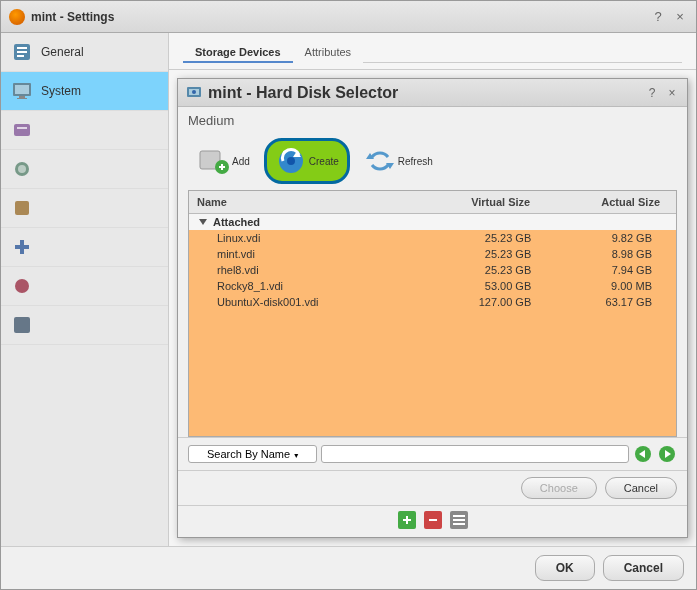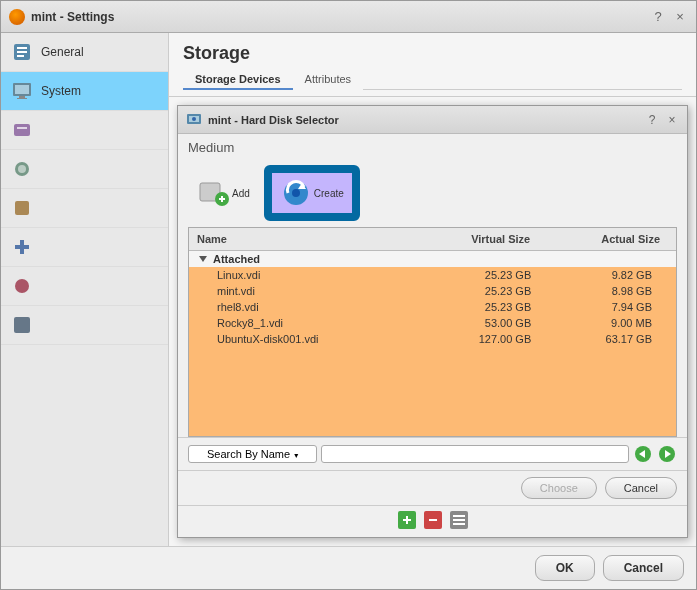--- a/index.html
+++ b/index.html
@@ -168,21 +168,21 @@
       height: 28px;
     }
 
     .dialog-titlebar-icon {
       width: 16px;
       height: 16px;
     }
 
     .dialog-titlebar-title {
       flex: 1;
-      font-size: 11px;
+      font-size: 16px;
       color: #333;
       font-weight: bold;
     }
 
     .dialog-titlebar-btn {
       width: 14px;
       height: 14px;
       display: flex;
       align-items: center;
       justify-content: center;
@@ -212,23 +212,23 @@
       flex-direction: row;
       align-items: center;
       padding: 4px 8px;
       cursor: pointer;
       border-radius: 4px;
       gap: 2px;
       border: 2px solid transparent;
     }
 
     .toolbar-btn.active-btn {
-      border: 8px solid #0369a1;
-      background: #c4b5fd;
-      border-radius: 6px;
+      border: 3px solid #0369a1;
+      background: #84cc16;
+      border-radius: 18px;
     }
 
     .toolbar-btn-icon {
       width: 32px;
       height: 32px;
       display: flex;
       align-items: center;
       justify-content: center;
     }
 
@@ -485,21 +485,20 @@
           <svg viewBox="0 0 20 20">
               <rect x="2" y="2" width="16" height="16" rx="2" fill="#667788"></rect>
             </svg>
         </div>
       </div>
     </div>
 
     <div class="content-area">
 
       <div class="storage-header">
-        <div class="storage-title">Storage</div>
         <div class="tab-bar">
           <div class="tab active">Storage Devices</div>
           <div class="tab">Attributes</div>
           <div class="tab-divider"></div>
         </div>
       </div>
 
       <div class="dialog-overlay">
 
         <div class="dialog-titlebar">
@@ -535,20 +534,31 @@
             <div class="toolbar-btn-icon">
               <svg width="32" height="32" viewBox="0 0 32 32">
                 <circle cx="16" cy="16" r="12" fill="#3388cc"></circle>
                 <path d="M8 16 A8 8 0 0 1 24 10" stroke="white" stroke-width="3" fill="none"></path>
                 <polygon points="22,6 26,12 18,12" fill="white"></polygon>
                 <circle cx="16" cy="16" r="4" fill="#1155aa"></circle>
               </svg>
             </div>
             <span class="toolbar-btn-label">Create</span>
           </div>
+          <div class="toolbar-btn">
+            <div class="toolbar-btn-icon">
+              <svg width="32" height="32" viewBox="0 0 32 32">
+                <path d="M8 12 A10 10 0 0 1 24 12" stroke="#5599cc" stroke-width="3" fill="none"></path>
+                <polygon points="6,8 10,14 2,14" fill="#5599cc"></polygon>
+                <path d="M24 20 A10 10 0 0 1 8 20" stroke="#5599cc" stroke-width="3" fill="none"></path>
+                <polygon points="26,24 22,18 30,18" fill="#5599cc"></polygon>
+              </svg>
+            </div>
+            <span class="toolbar-btn-label">Refresh</span>
+          </div>
         </div>
 
         <div class="file-list-container">
           <div class="file-list-header">
             <div class="file-list-header-cell name">Name</div>
             <div class="file-list-header-cell vsize">Virtual Size</div>
             <div class="file-list-header-cell asize">Actual Size</div>
           </div>
           <div class="file-list-body">
             <div class="file-group">

